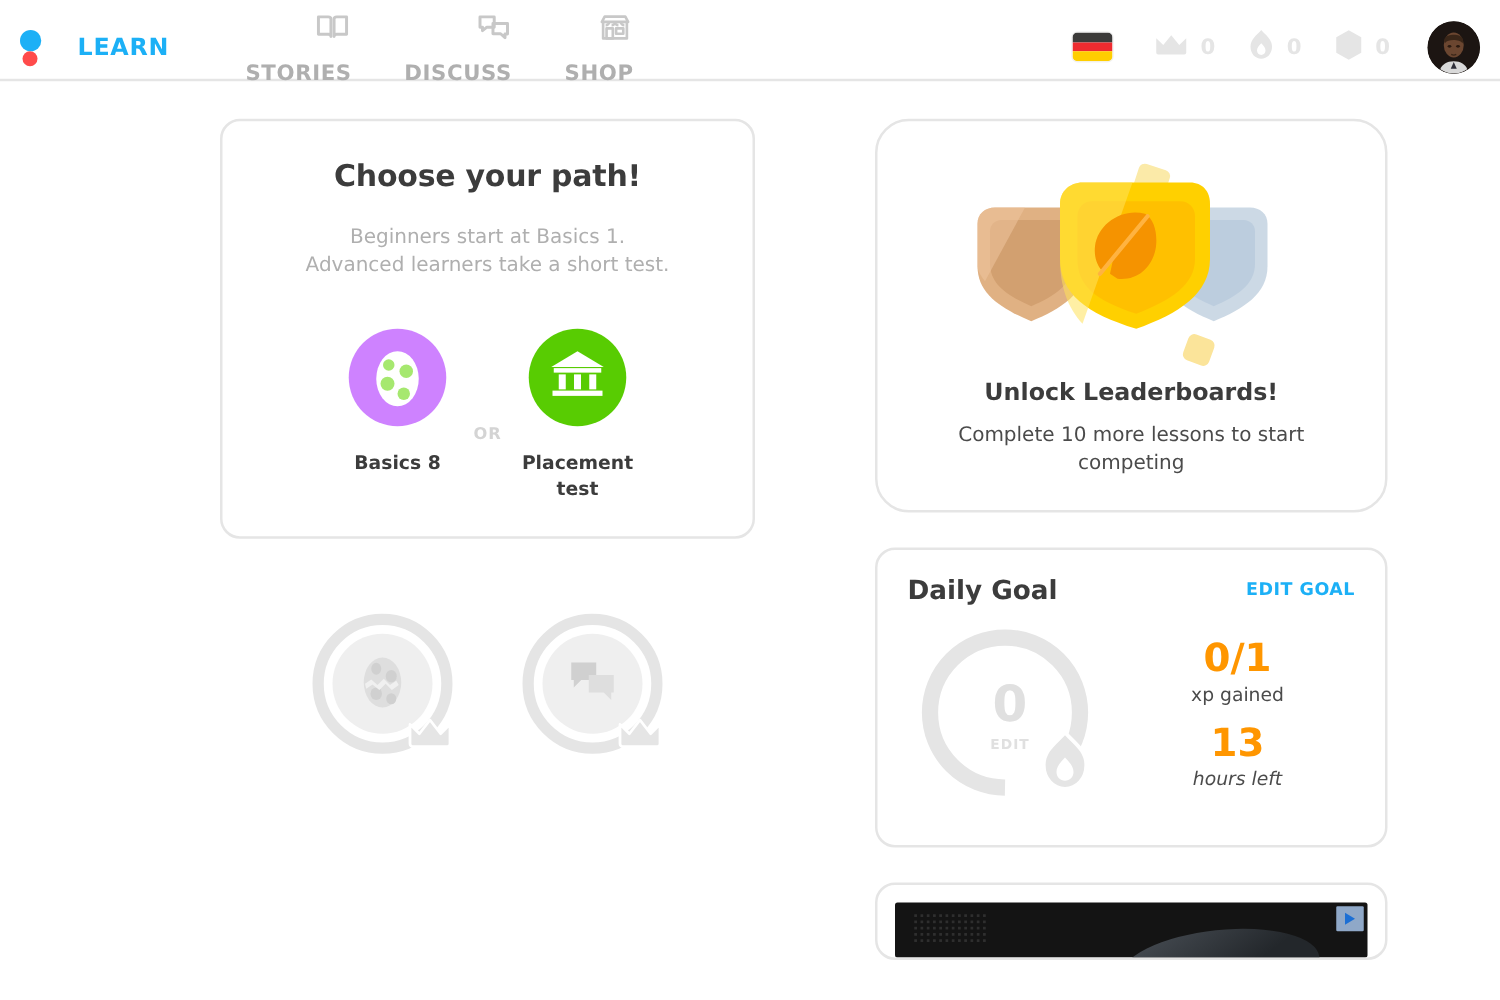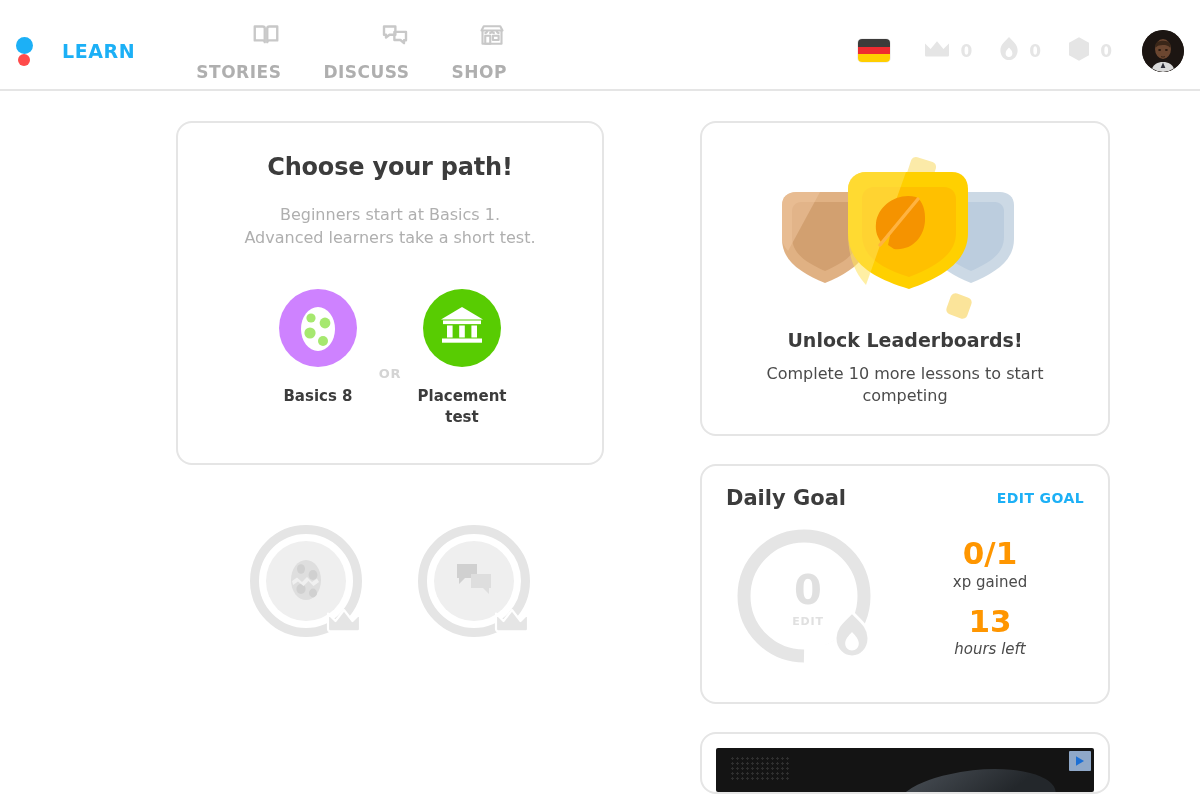--- a/index.html
+++ b/index.html
@@ -6,21 +6,21 @@
   * { box-sizing: border-box; margin: 0; padding: 0; }
   html, body {
     width: 1200px; height: 800px;
     background: #ffffff;
     font-family: "DejaVu Sans", "Liberation Sans", sans-serif;
     overflow: hidden;
   }
 
   
   .header {
-    height: 91px;
+    height: 65px;
     width: 1200px;
     background: #fff;
     border-bottom: 2px solid #e5e5e5;
     display: flex;
     align-items: center;
     padding: 12px 16px 0 14px;
     position: relative;
   }
   .logo-wrap {
     display: flex; align-items: center;
@@ -130,21 +130,21 @@
 
   .card {
     background: #fff;
     border: 2px solid #e5e5e5;
     border-radius: 16px;
   }
 
   
   .path-card {
     width: 428px;
-    padding: 30px 24px 36px;
+    padding: 30px 24px 28px;
     text-align: center;
   }
   .path-title {
     font-size: 24px; font-weight: bold;
     color: #3c3c3c;
     letter-spacing: -0.2px;
   }
   .path-sub {
     margin-top: 22px;
     font-size: 16px;
@@ -227,20 +227,21 @@
   .skill-label {
     margin-top: 12px;
     font-size: 15px; font-weight: bold;
     color: #afafaf;
   }
 
   
   .lb-card {
     padding: 22px 24px 26px;
     text-align: center;
+    border-radius: 27px;
   }
   .lb-art { height: 182px; position: relative; }
   .lb-title {
     font-size: 19px; font-weight: bold;
     color: #3c3c3c;
     margin-top: 2px;
   }
   .lb-sub {
     margin-top: 12px;
     font-size: 16px;

